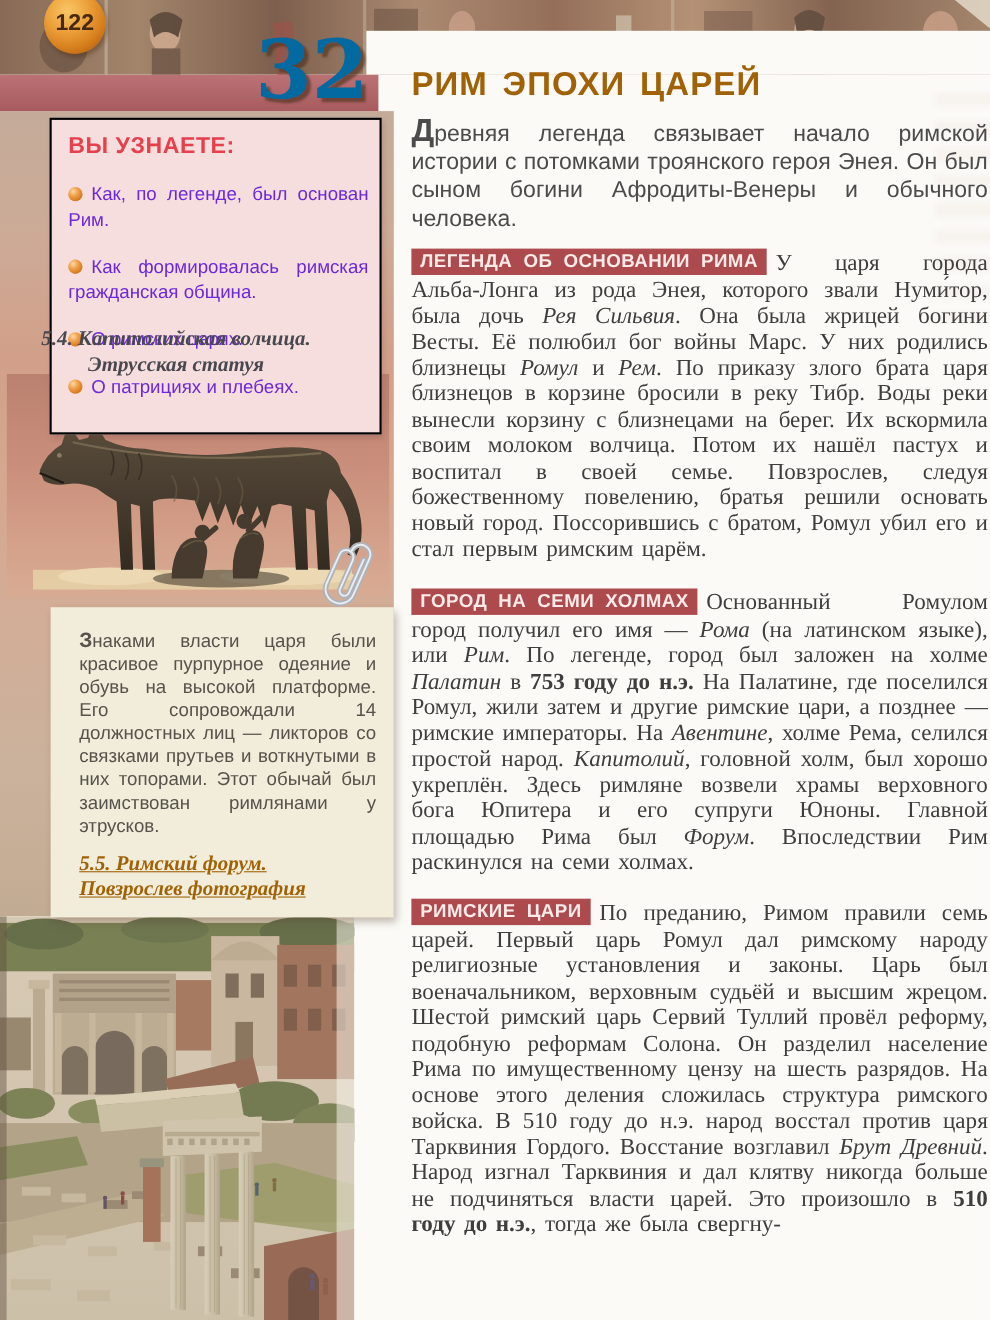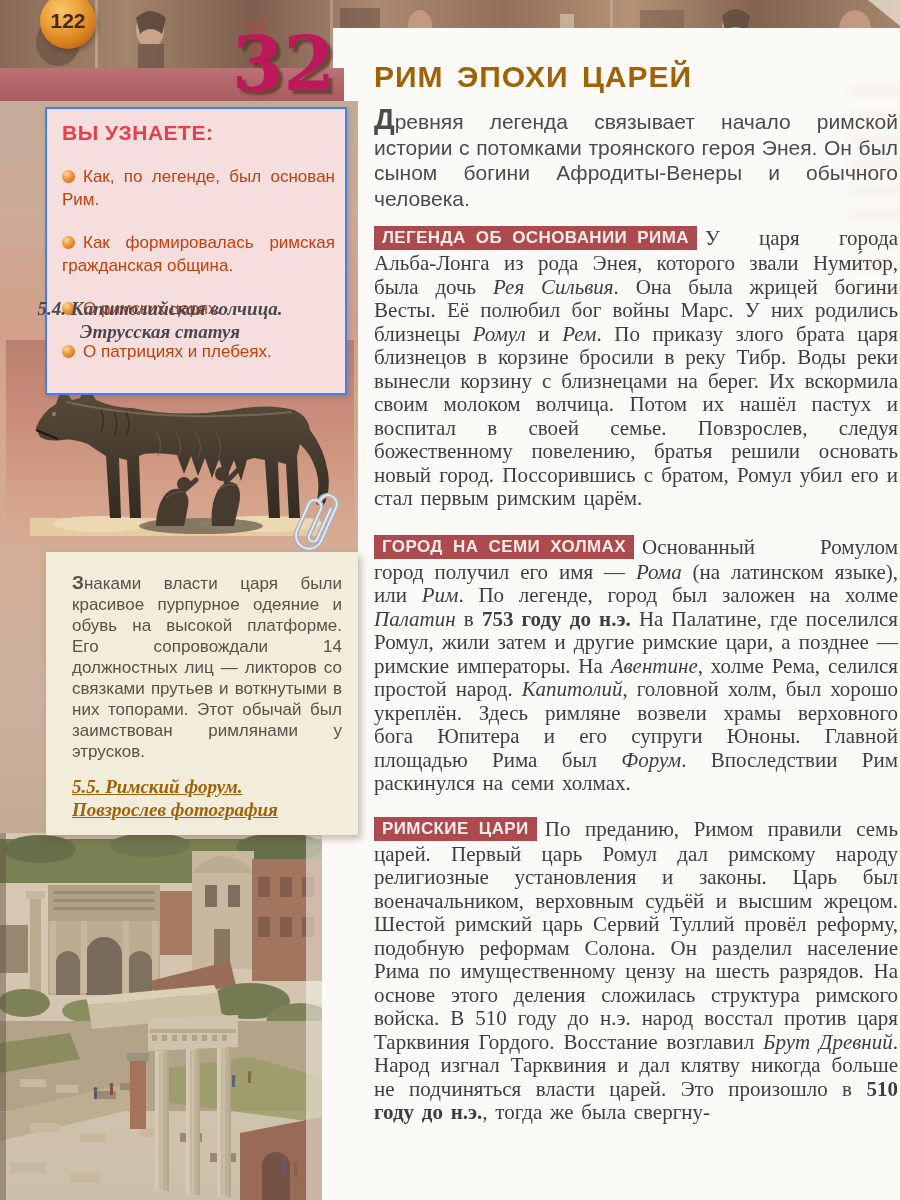--- a/index.html
+++ b/index.html
@@ -9,29 +9,29 @@
   .banner{position:absolute;left:0;top:0;width:900px;height:68px;z-index:1;}
   .banner-step{position:absolute;left:333px;top:28px;width:567px;height:40px;background:#fbfaf6;z-index:2;}
   .page-badge{position:absolute;left:40px;top:-7px;width:56px;height:56px;border-radius:50%;z-index:6;
         background:radial-gradient(circle at 38% 30%,#f9c767 0%,#eda23c 35%,#d77f1e 65%,#a05107 100%);
         display:flex;align-items:center;justify-content:center;
         font-weight:bold;font-size:21px;color:#46290e;box-shadow:2px 3px 4px rgba(60,30,10,.35);}
   .red-band{position:absolute;left:0;top:68px;width:344px;height:33px;z-index:3;
         background:linear-gradient(180deg,#bb7275,#a85b5f);}
   .chapter-num{position:absolute;left:232px;top:24px;z-index:5;
         font-family:"DejaVu Serif",serif;font-weight:bold;font-size:74px;line-height:80px;
-        color:#be185d;text-shadow:4px 4px 2px rgba(80,50,30,.65);}
+        color:#0369a1;text-shadow:4px 4px 2px rgba(80,50,30,.65);}
   
   .sidebar-bg{position:absolute;left:0;top:101px;width:358px;height:732px;z-index:0;
         background:linear-gradient(180deg,#c4ab99 0%,#ccab97 15%,#d2a08a 30%,#d7a68e 45%,#d3ad97 62%,#cab29c 82%,#c2ab93 100%);}
   .learn-box{position:absolute;left:45px;top:107px;width:302px;box-sizing:border-box;z-index:2;
-        background:#f5dedd;border:2px solid #3b82f6;padding:12px 10px 10px 15px;
+        background:#f5dedd;border:2px solid #000000;padding:12px 10px 10px 15px;
         box-shadow:2px 3px 5px rgba(120,70,60,.25);}
   .learn-title{font-size:21px;font-weight:bold;color:#e6404d;letter-spacing:.5px;margin-bottom:9px;}
-  .learn-item{font-size:17px;line-height:23px;color:#c2410c;margin:20px 0;text-align:justify;}
+  .learn-item{font-size:17px;line-height:23px;color:#6d28d9;margin:20px 0;text-align:justify;}
   .blt{display:inline-block;width:13px;height:13px;border-radius:50%;margin-right:8px;vertical-align:-1px;
         background:radial-gradient(circle at 35% 30%,#ffd9a0 0%,#f0a14e 35%,#d97b20 70%,#9c5208 100%);}
   .cap54{position:absolute;left:10px;top:297px;width:300px;z-index:2;text-align:center;
         font-family:"Liberation Serif",serif;font-style:italic;font-weight:bold;
         font-size:19px;line-height:23px;color:#494850;}
   .wolf{position:absolute;left:6px;top:340px;z-index:1;}
   .clip{position:absolute;left:299px;top:486px;z-index:7;transform:rotate(24deg);}
   .card{position:absolute;left:46px;top:552px;width:312px;box-sizing:border-box;z-index:2;
         background:#f1edda;box-shadow:3px 4px 7px rgba(90,65,45,.35);
         padding:20px 16px 14px 26px;}

